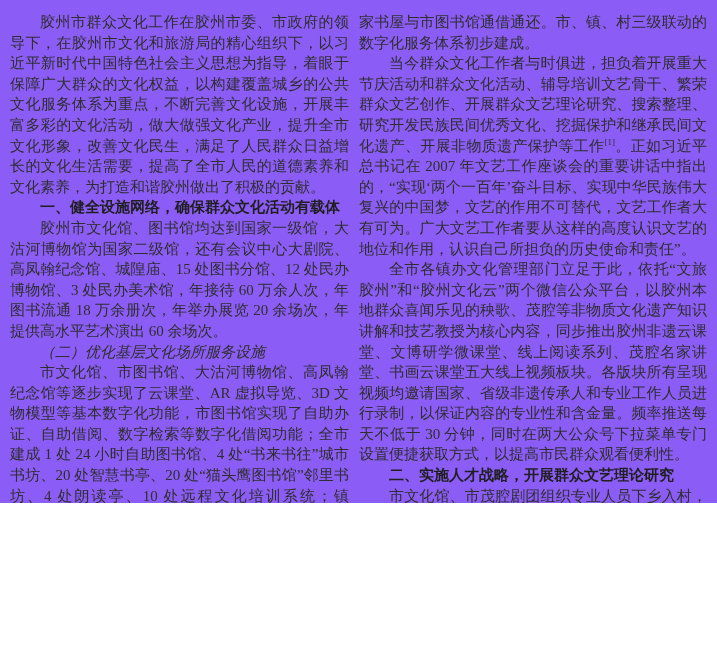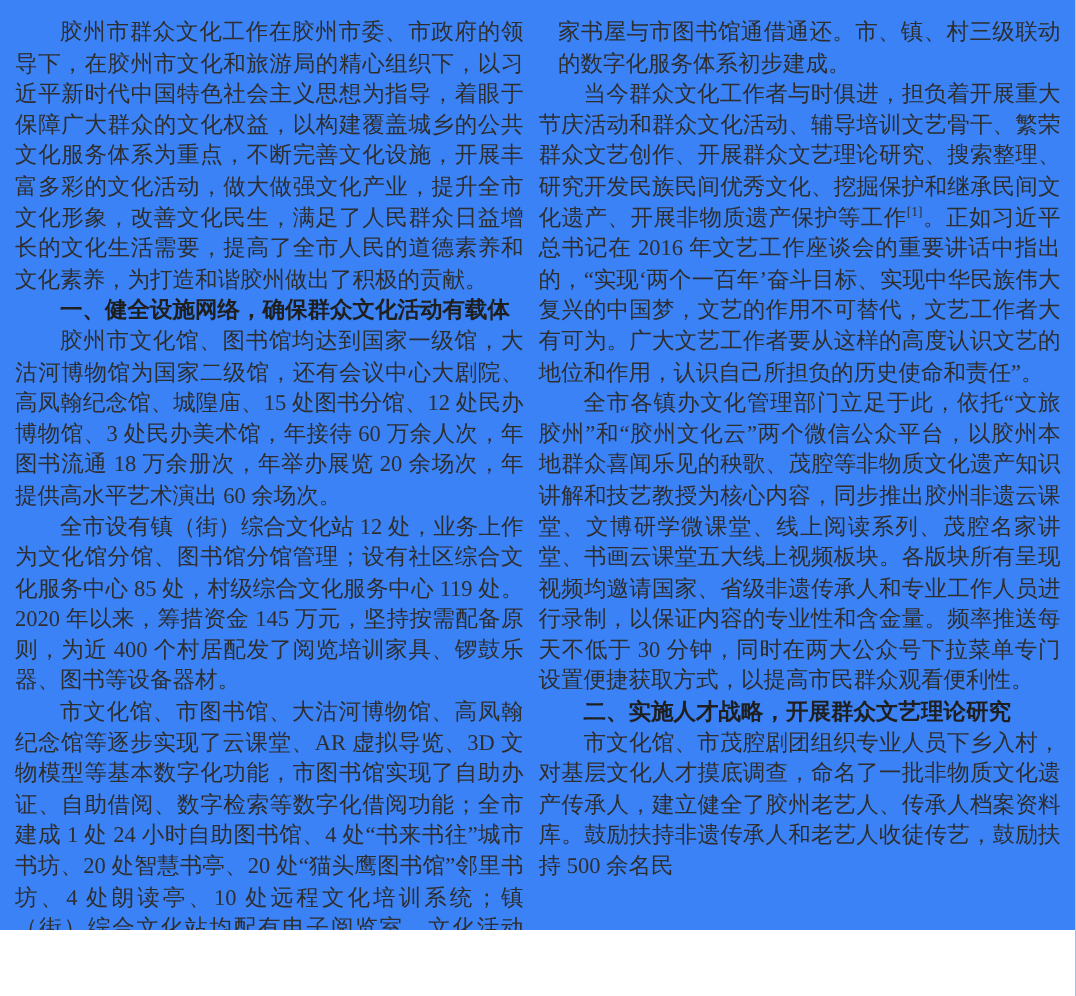--- a/index.html
+++ b/index.html
@@ -1,37 +1,37 @@
 <!DOCTYPE html>
 <html lang="zh"><head>
 <meta charset="utf-8">
 <style>
   html, body { margin: 0; padding: 0; background: #ffffff; }
   .page {
     position: relative;
     width: 717px;
-    height: 620px;
-    background: #3b82f6;
+    height: 503px;
+    background: #8b5cf6;
     overflow: hidden;
     font-family: "Liberation Serif", "DejaVu Serif", serif;
     color: #2e2e2e;
   }
   .col {
     position: absolute;
     top: 12px;
     font-size: 15px;
     line-height: 20.6px;
     text-align: justify;
     text-justify: inter-ideograph;
   }
   .col-left  { left: 10px;  width: 339px; }
   .col-right { left: 359px; width: 348px; }
   p { margin: 0; padding: 0; }
   .para      { text-indent: 2em; }
-  .para-cont { text-indent: 0; margin-left: 13px; }
+  .para-cont { text-indent: 0; }
   .h1 {
     font-family: "Liberation Sans", "DejaVu Sans", sans-serif;
     font-weight: 700;
     text-indent: 2em;
     color: #1f1f1f;
   }
   .h2 { font-style: italic; text-indent: 2em; }
   .sup { font-size: 9px; vertical-align: super; line-height: 0; }
   .footnote-rule {
     position: absolute;
@@ -69,28 +69,28 @@
 </style>
 </head>
 <body>
 
 <div class="page">
 
   <div class="col col-left">
     <p class="para">胶州市群众文化工作在胶州市委、市政府的领导下，在胶州市文化和旅游局的精心组织下，以习近平新时代中国特色社会主义思想为指导，着眼于保障广大群众的文化权益，以构建覆盖城乡的公共文化服务体系为重点，不断完善文化设施，开展丰富多彩的文化活动，做大做强文化产业，提升全市文化形象，改善文化民生，满足了人民群众日益增长的文化生活需要，提高了全市人民的道德素养和文化素养，为打造和谐胶州做出了积极的贡献。</p>
     <p class="h1">一、健全设施网络，确保群众文化活动有载体</p>
     <p class="para">胶州市文化馆、图书馆均达到国家一级馆，大沽河博物馆为国家二级馆，还有会议中心大剧院、高凤翰纪念馆、城隍庙、15 处图书分馆、12 处民办博物馆、3 处民办美术馆，年接待 60 万余人次，年图书流通 18 万余册次，年举办展览 20 余场次，年提供高水平艺术演出 60 余场次。</p>
-    <p class="para">全市设有镇（街）综合文化站 12 处，业务上作为文化馆分馆、图书馆分馆管理；设有社区综合文化服务中心 85 处，村级综合文化服务中心 119 处。2020 年以来，筹措资金 145 万元，坚持按需配备原则，为近 400 个村居配发了阅览培训家具、锣鼓乐器、图书等设备器材。</p>
+    <p class="h2">（二）优化基层文化场所服务设施</p>
     <p class="para">市文化馆、市图书馆、大沽河博物馆、高凤翰纪念馆等逐步实现了云课堂、AR 虚拟导览、3D 文物模型等基本数字化功能，市图书馆实现了自助办证、自助借阅、数字检索等数字化借阅功能；全市建成 1 处 24 小时自助图书馆、4 处“书来书往”城市书坊、20 处智慧书亭、20 处“猫头鹰图书馆”邻里书坊、4 处朗读亭、10 处远程文化培训系统；镇（街）综合文化站均配有电子阅览室、文化活动室、非物质文化展厅及多功能厅，图书馆分馆及 15 处农</p>
   </div>
 
   <div class="col col-right">
     <p class="para-cont">家书屋与市图书馆通借通还。市、镇、村三级联动的数字化服务体系初步建成。</p>
     <p class="para">
-      <span>当今群众文化工作者与时俱进，担负着开展重大节庆活动和群众文化活动、辅导培训文艺骨干、繁荣群众文艺创作、开展群众文艺理论研究、搜索整理、研究开发民族民间优秀文化、挖掘保护和继承民间文化遗产、开展非物质遗产保护等工作</span><span class="sup">[1]</span><span>。正如习近平总书记在 2016 年文艺工作座谈会的重要讲话中指出的，“实现‘两个一百年’奋斗目标、实现中华民族伟大复兴的中国梦，文艺的作用不可替代，文艺工作者大有可为。广大文艺工作者要从这样的高度认识文艺的地位和作用，认识自己所担负的历史使命和责任”。</span>
+      <span>当今群众文化工作者与时俱进，担负着开展重大节庆活动和群众文化活动、辅导培训文艺骨干、繁荣群众文艺创作、开展群众文艺理论研究、搜索整理、研究开发民族民间优秀文化、挖掘保护和继承民间文化遗产、开展非物质遗产保护等工作</span><span class="sup">[1]</span><span>。正如习近平总书记在 2007 年文艺工作座谈会的重要讲话中指出的，“实现‘两个一百年’奋斗目标、实现中华民族伟大复兴的中国梦，文艺的作用不可替代，文艺工作者大有可为。广大文艺工作者要从这样的高度认识文艺的地位和作用，认识自己所担负的历史使命和责任”。</span>
     </p>
     <p class="para">全市各镇办文化管理部门立足于此，依托“文旅胶州”和“胶州文化云”两个微信公众平台，以胶州本地群众喜闻乐见的秧歌、茂腔等非物质文化遗产知识讲解和技艺教授为核心内容，同步推出胶州非遗云课堂、文博研学微课堂、线上阅读系列、茂腔名家讲堂、书画云课堂五大线上视频板块。各版块所有呈现视频均邀请国家、省级非遗传承人和专业工作人员进行录制，以保证内容的专业性和含金量。频率推送每天不低于 30 分钟，同时在两大公众号下拉菜单专门设置便捷获取方式，以提高市民群众观看便利性。</p>
     <p class="h1">二、实施人才战略，开展群众文艺理论研究</p>
     <p class="para">市文化馆、市茂腔剧团组织专业人员下乡入村，对基层文化人才摸底调查，命名了一批非物质文化遗产传承人，建立健全了胶州老艺人、传承人档案资料库。鼓励扶持非遗传承人和老艺人收徒传艺，鼓励扶持 500 余名民</p>
   </div>
 
   <div class="footnote-rule"></div>
 
   <p class="bio">
     <span class="bio-label">作者简介：</span><span>倪子昂(1975—)，男，山东胶州人，本科，馆员，研究方向：群众文化。</span>

